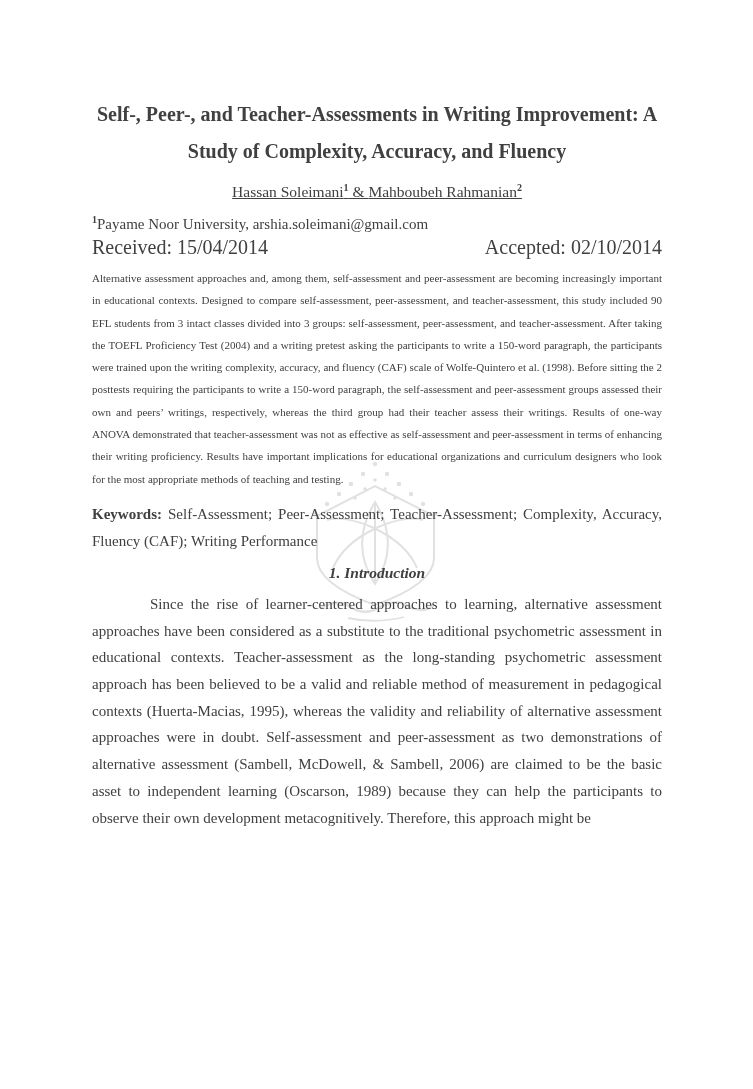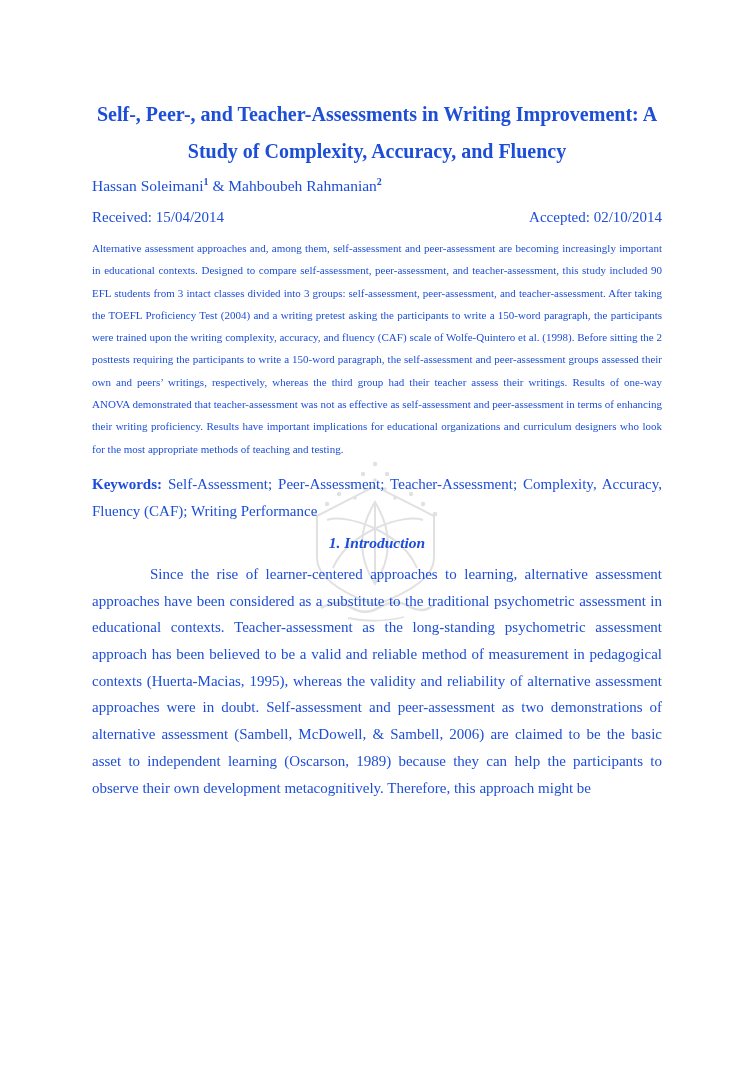--- a/index.html
+++ b/index.html
@@ -2,21 +2,21 @@
 <html><head>
 <meta charset="utf-8">
 <style>
   html,body { margin:0; padding:0; background:#888; }
   .page {
     position:relative;
     width:753px; height:1089px;
     margin:0 auto;
     background:#ffffff;
     font-family:"Liberation Serif", serif;
-    color:#1d4ed8;
+    color:#404040;
     overflow:hidden;
   }
   .watermark {
     position:absolute;
     left:288px; top:458px;
     width:175px; height:170px;
     opacity:0.32;
     z-index:0;
     pointer-events:none;
   }
@@ -27,41 +27,41 @@
   }
   .title {
     margin:0 auto;
     max-width:562px;
     font-size:20px;
     font-weight:bold;
     line-height:37px;
     text-align:center;
   }
   .authors {
-    margin-top:5px;
+    margin-top:11px;
     font-size:15.5px;
     line-height:22px;
-    text-align:left;
+    text-align:center;
+    text-decoration:underline;
   }
   sup.affil-sup, .authors sup {
     font-weight:bold;
     font-size:10px;
     vertical-align:super;
     line-height:0;
   }
   .affiliations {
     margin-top:9px;
     font-size:15px;
     line-height:24px;
   }
   .dates-row {
-    margin-top:9px;
     display:flex;
     justify-content:space-between;
-    font-size:15px;
+    font-size:20px;
     line-height:22px;
   }
   .abstract-heading {
     margin:18px 0 0 0;
     font-size:15.5px;
     font-weight:bold;
     line-height:22px;
   }
   .abstract-text {
     margin:9px 0 0 0;
@@ -134,20 +134,21 @@
 
   <div class="content">
 
     <h1 class="title">Self-, Peer-, and Teacher-Assessments in Writing Improvement: A Study of Complexity, Accuracy, and Fluency</h1>
 
     <div class="authors">
       <span>Hassan Soleimani</span><sup>1</sup><span> &amp; </span><span>Mahboubeh Rahmanian</span><sup>2</sup>
     </div>
 
     <div class="affiliations">
+      <div><sup class="affil-sup">1</sup><span>Payame Noor University, arshia.soleimani@gmail.com</span></div>
     </div>
 
     <div class="dates-row">
       <span>Received: 15/04/2014</span>
       <span>Accepted: 02/10/2014</span>
     </div>
 
 
     <p class="abstract-text">Alternative assessment approaches and, among them, self-assessment and peer-assessment are becoming increasingly important in educational contexts. Designed to compare self-assessment, peer-assessment, and teacher-assessment, this study included 90 EFL students from 3 intact classes divided into 3 groups: self-assessment, peer-assessment, and teacher-assessment. After taking the TOEFL Proficiency Test (2004) and a writing pretest asking the participants to write a 150-word paragraph, the participants were trained upon the writing complexity, accuracy, and fluency (CAF) scale of Wolfe-Quintero et al. (1998). Before sitting the 2 posttests requiring the participants to write a 150-word paragraph, the self-assessment and peer-assessment groups assessed their own and peers’ writings, respectively, whereas the third group had their teacher assess their writings. Results of one-way ANOVA demonstrated that teacher-assessment was not as effective as self-assessment and peer-assessment in terms of enhancing their writing proficiency. Results have important implications for educational organizations and curriculum designers who look for the most appropriate methods of teaching and testing.</p>
 

